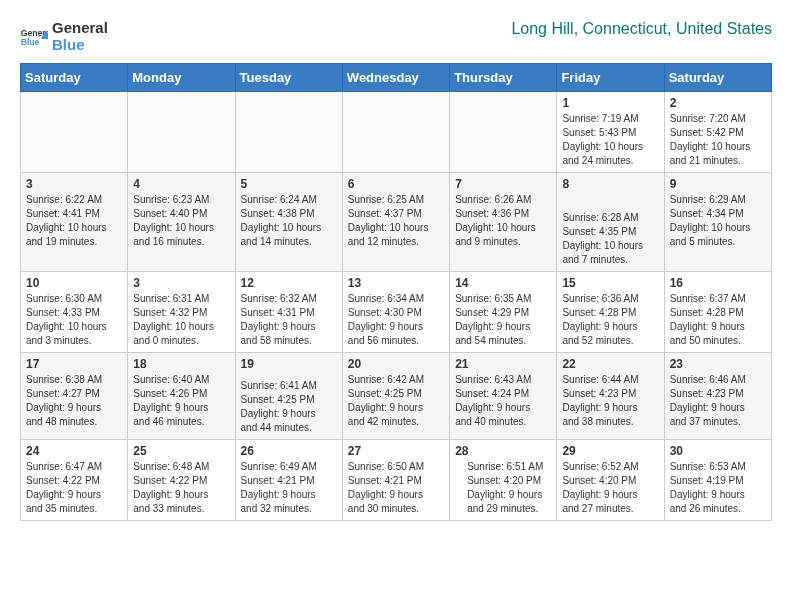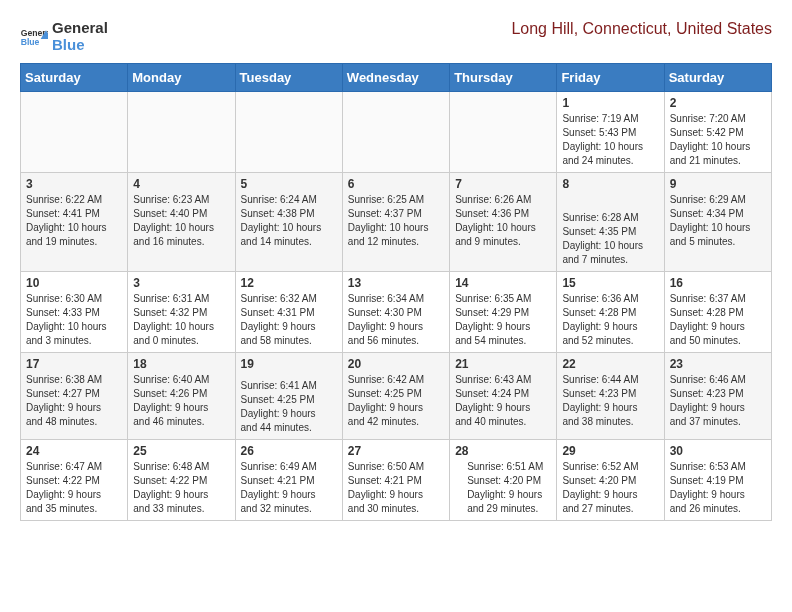--- a/index.html
+++ b/index.html
@@ -28,21 +28,21 @@
     .title-area {
       text-align: right;
     }
     .month-title {
       font-size: 38px;
       font-weight: bold;
       color: #222;
     }
     .location-title {
       font-size: 16px;
-      color: #7f1d1d;
+      color: #0f766e;
       text-align: center;
     }
     table {
       width: 100%;
       border-collapse: collapse;
       table-layout: fixed;
     }
     thead tr th {
       background-color: #3a7cc1;
       color: #fff;

